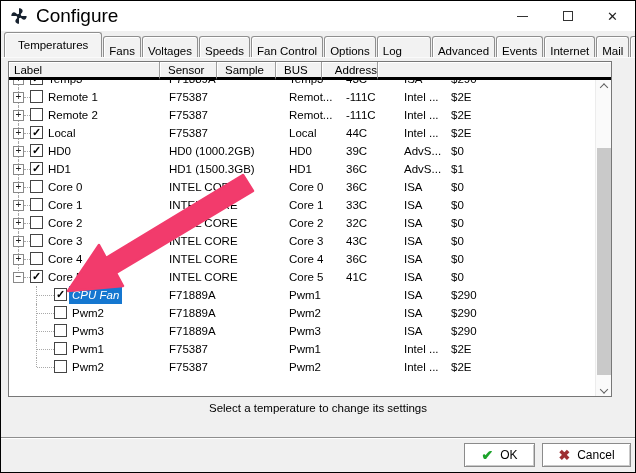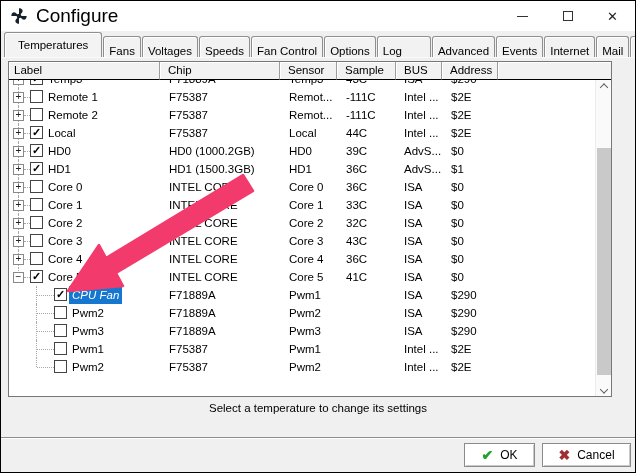--- a/index.html
+++ b/index.html
@@ -22,21 +22,21 @@
   .tab { display:inline-block; height:21px; line-height:20px; padding:4px 5px; background:#f2f2f2; border:1px solid #8f8f8f; border-bottom:none; border-radius:3px 3px 0 0; margin-right:1px; box-shadow:inset 1px 1px 0 #fff; color:#000; }
   .tab.active { height:25px; line-height:24px; padding:0 13px; background:#f3f3f3; position:relative; z-index:2; }
   .tabbar .tab:nth-child(7) { padding-right:28px; }
 
   
   .page { flex:1 1 auto; position:relative; background:#f0f0f0; border-top:1px solid #fafafa; }
 
   
   .listview { position:absolute; left:7px; top:3px; width:604px; height:336px; background:#fff; border:1px solid #777; }
   .header { position:absolute; top:0; left:0; right:0; height:18px; display:flex; background:#f2f2f2; z-index:3; }
-  .hcell { height:18px; line-height:17px; padding-left:8px; background:#f2f2f2; border-right:1px solid #9d9d9d; border-bottom:1px solid #000000; box-shadow:inset 1px 1px 0 #fff; overflow:hidden; flex:0 0 auto; }
+  .hcell { height:18px; line-height:17px; padding-left:8px; background:#f2f2f2; border-right:1px solid #9d9d9d; border-bottom:3px solid #000000; box-shadow:inset 1px 1px 0 #fff; overflow:hidden; flex:0 0 auto; }
   .hcell.first { padding-left:5px; }
   .hcell.filler { flex:1 1 auto; border-right:none; }
   .rows-clip { position:absolute; left:1px; right:17px; top:18px; bottom:0; overflow:hidden; background:#fff; }
   .rows { position:absolute; left:0; top:-10px; right:0; }
   .row { position:relative; height:18px; }
   .row .vln { position:absolute; top:0; bottom:0; border-left:1px dotted #a9a9a9; }
   .row.top .vln { left:8px; }
   .row.child .vln { left:26px; }
   .row.lastsib .vln { bottom:9px; }
   .row .hln { position:absolute; top:9px; border-top:1px dotted #a9a9a9; }
@@ -338,25 +338,24 @@
     <span class="cell chip">F75387</span>
     <span class="cell sensor">Pwm2</span>
     <span class="cell sample"></span>
     <span class="cell bus">Intel ...</span>
     <span class="cell address">$2E</span>
   </div>
           </div>
       </div>
       <div class="header" id="header">
           <span class="hcell first" style="width: 151px;">Label</span>
-          <span class="hcell" style="width: 120px;">Chip</span>
           <span class="hcell" style="width: 57px;">Sensor</span>
           <span class="hcell" style="width: 59px;">Sample</span>
           <span class="hcell" style="width: 46px;">BUS</span>
-          <span class="hcell" style="width: 56px;">Address</span>
+          <span class="hcell" style="width: 56px; text-align: right;">Address</span>
           <span class="hcell filler"></span>
         </div>
       <div class="vscroll">
         <div class="sbtn up">
             <span class="chev up"></span>
           </div>
         <div class="thumb"></div>
         <div class="sbtn down">
             <span class="chev down"></span>
           </div>

